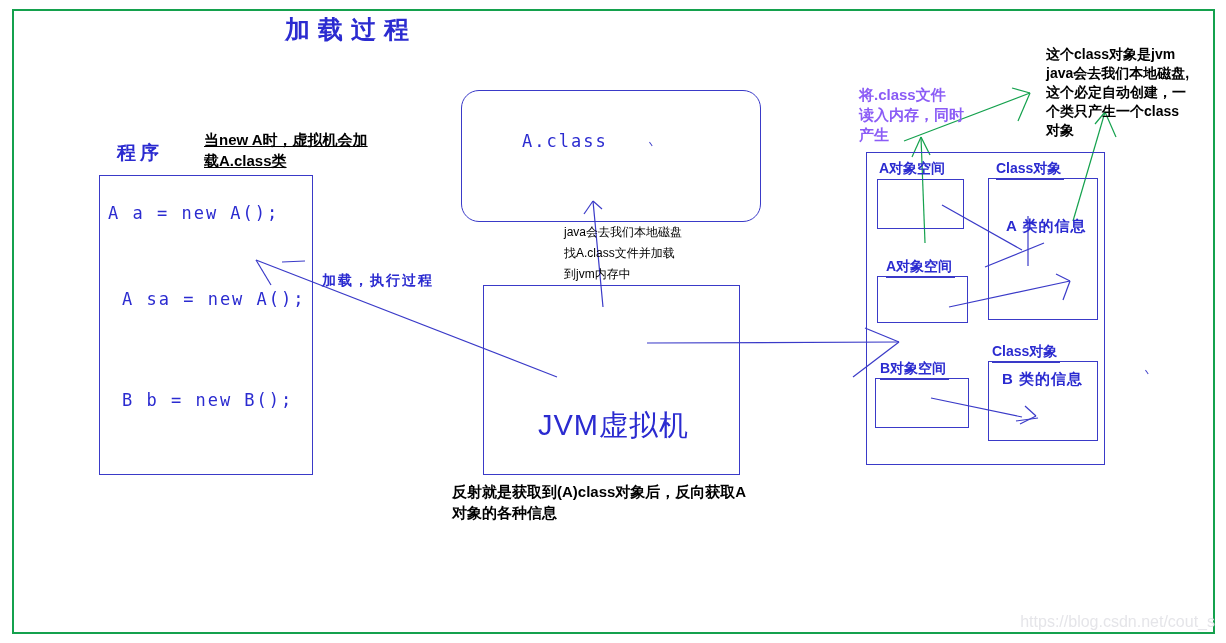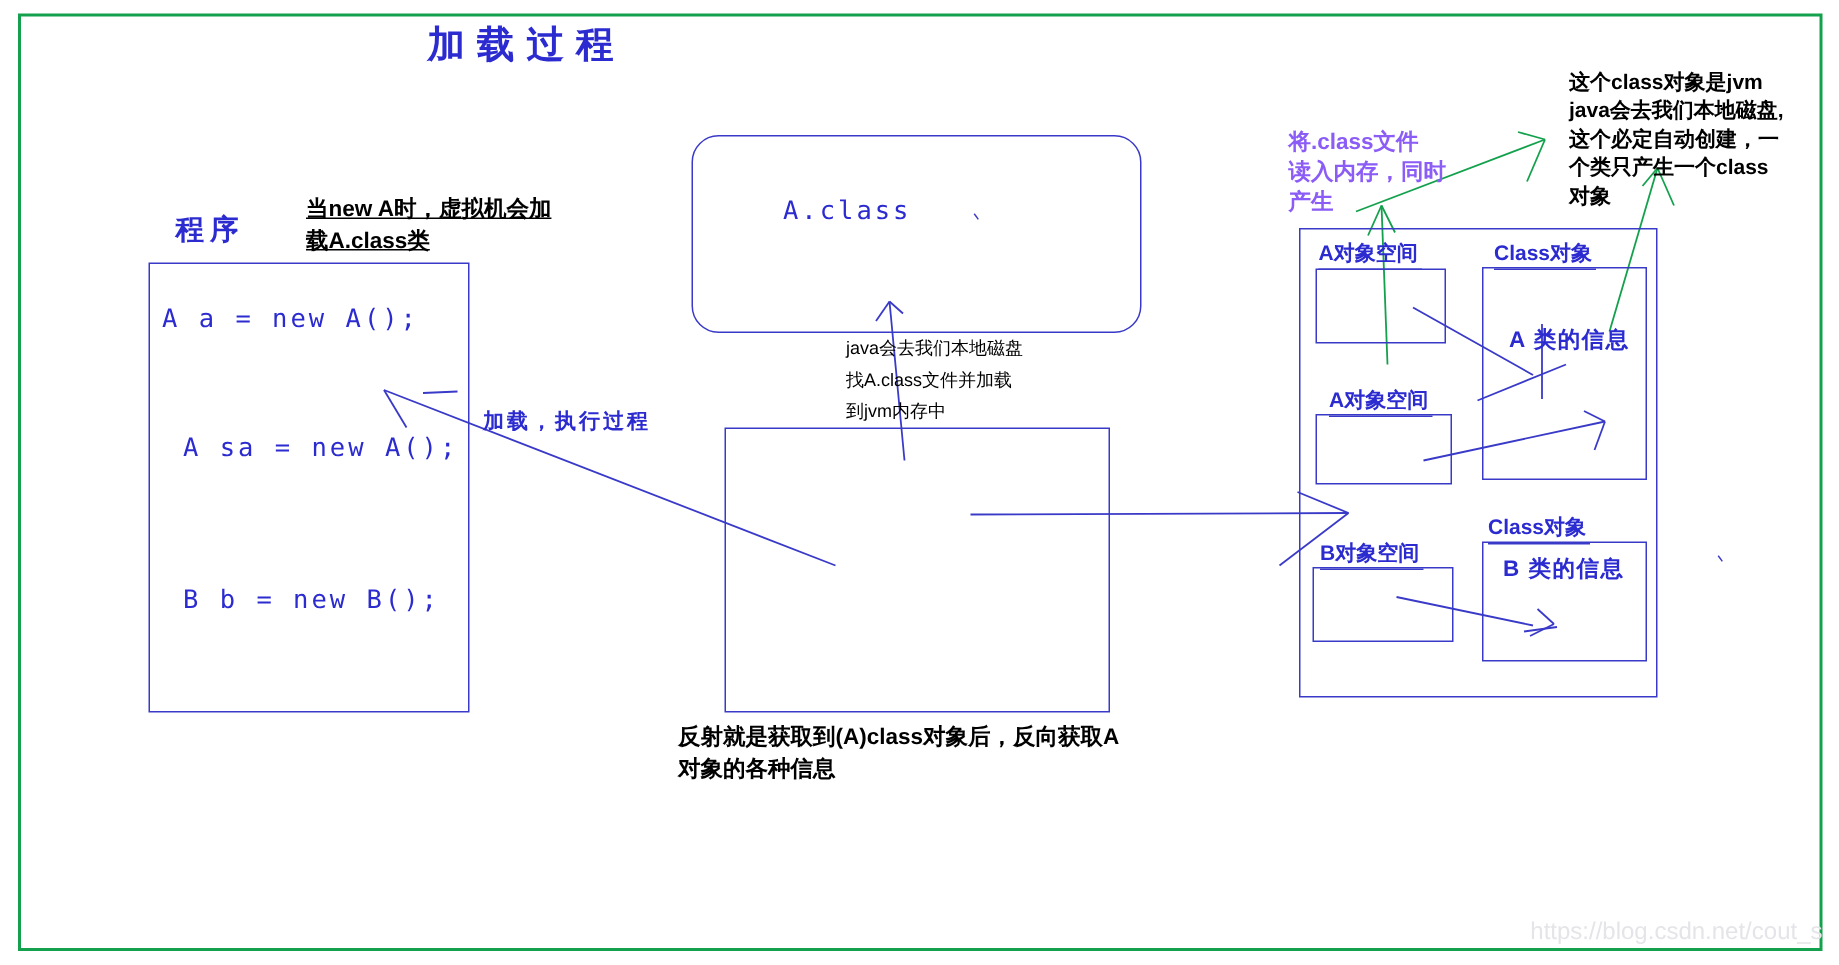--- a/index.html
+++ b/index.html
@@ -139,20 +139,21 @@
   <div id="aclass-box" class="abs"></div>
   <div id="aclass-label" class="abs code">A.class</div>
   <div id="stray-1" class="abs stray">丶</div>
   <div id="disk-note" class="abs">
     <div>java会去我们本地磁盘</div>
     <div>找A.class文件并加载</div>
     <div>到jvm内存中</div>
   </div>
 
   <div id="jvm-box" class="abs"></div>
+  <div id="jvm-label" class="abs">JVM虚拟机</div>
   <div id="reflect-note" class="abs">
     <div>反射就是获取到(A)class对象后，反向获取A</div>
     <div>对象的各种信息</div>
   </div>
 
   <div id="read-note" class="abs">
     <div>将.class文件</div>
     <div>读入内存，同时</div>
     <div>产生</div>
   </div>

